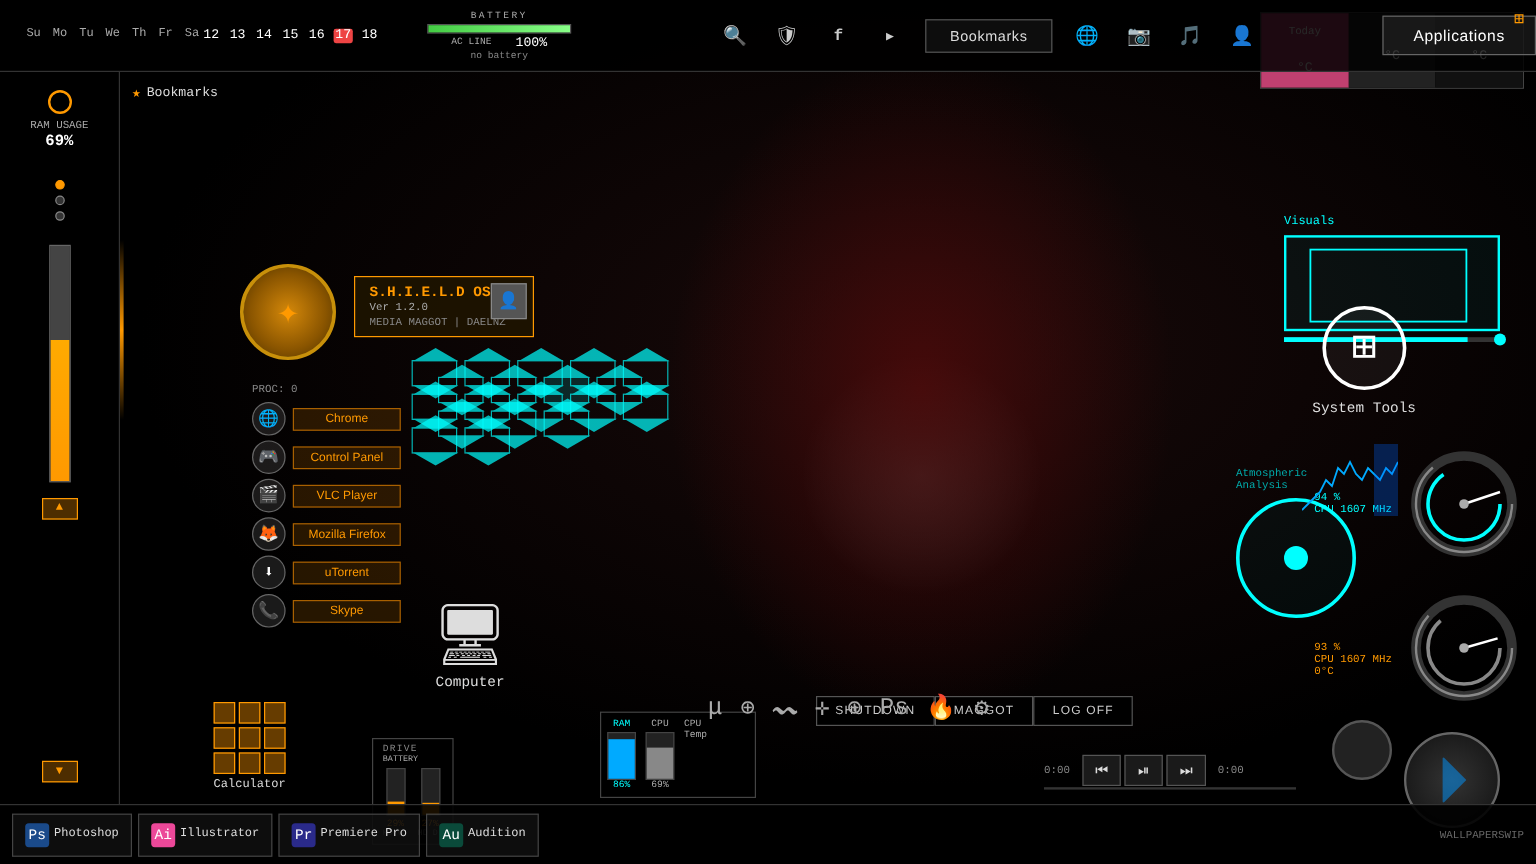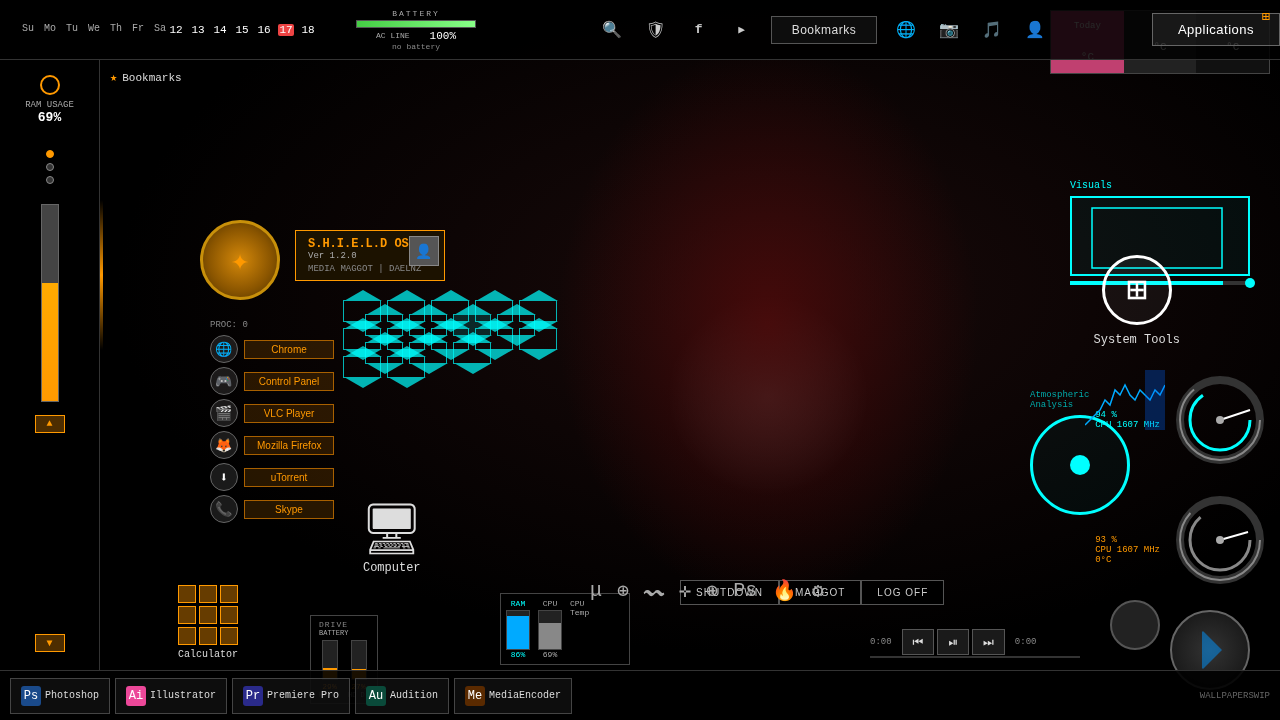--- a/index.html
+++ b/index.html
@@ -1022,18 +1022,14 @@
     <span class="taskbar-label">Illustrator</span>
   </div>
   <div class="taskbar-item">
     <div class="taskbar-icon" style="background:#2a2a8a;">Pr</div>
     <span class="taskbar-label">Premiere Pro</span>
   </div>
   <div class="taskbar-item">
     <div class="taskbar-icon" style="background:#0a4a3a;">Au</div>
     <span class="taskbar-label">Audition</span>
   </div>
-  <div class="taskbar-item">
-    <div class="taskbar-icon" style="background:#5a2a00;">Me</div>
-    <span class="taskbar-label">MediaEncoder</span>
-  </div>
   <div style="position:absolute;right:10px;font-size:9px;color:#666;">WALLPAPERSWIP</div>
 </div>
 
 </body></html>

